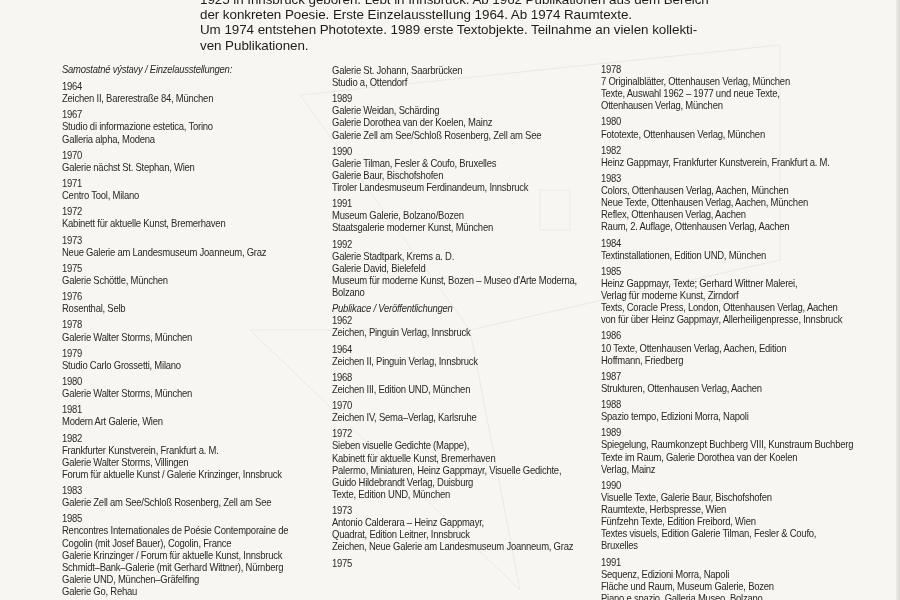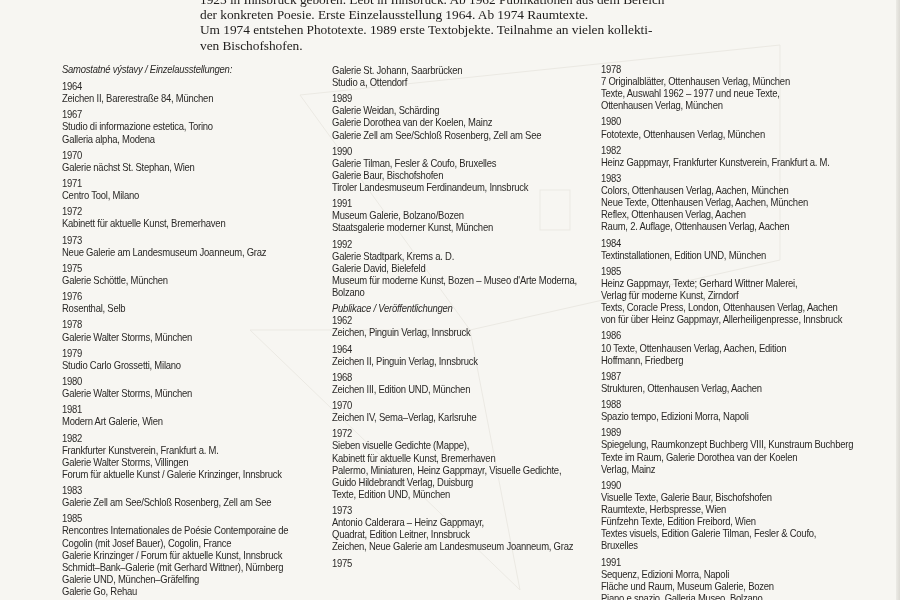--- a/index.html
+++ b/index.html
@@ -12,21 +12,21 @@
   .page-edge {
     position: absolute; right: 0; top: 0; width: 4px; height: 600px;
     background: linear-gradient(to right, #ecebe6, #dcdad4);
   }
   .watermark { position: absolute; left: 0; top: 0; width: 900px; height: 600px; pointer-events: none; }
   .intro {
     position: absolute; left: 200px; top: -8px; width: 420px;
     font-size: 13.4px; line-height: 15.2px; color: #1f1d1c;
     letter-spacing: -0.05px;
   }
-  .intro div { white-space: nowrap; font-family: Liberation Serif, serif; }
+  .intro div { white-space: nowrap; }
   .col {
     position: absolute; top: 64px;
     font-size: 10.2px; line-height: 12.1px; color: #2b2927;
     letter-spacing: -0.25px;
     transform: scaleX(0.93); transform-origin: left top;
   }
   .col-1 { left: 62px; width: 270px; }
   .col-2 { left: 332px; width: 285px; top: 65px; }
   .col-3 { left: 601px; width: 315px; top: 64px; }
   .heading { font-style: italic; margin-bottom: 5px; }
@@ -47,21 +47,21 @@
     <line x1="470" y1="330" x2="520" y2="590"></line>
     <line x1="250" y1="330" x2="520" y2="590"></line>
     <rect x="540" y="190" width="30" height="40"></rect>
   </g>
 </svg>
 
 <div class="intro">
   <div>1925 in Innsbruck geboren. Lebt in Innsbruck. Ab 1962 Publikationen aus dem Bereich</div>
   <div>der konkreten Poesie. Erste Einzelausstellung 1964. Ab 1974 Raumtexte.</div>
   <div>Um 1974 entstehen Phototexte. 1989 erste Textobjekte. Teilnahme an vielen kollekti-</div>
-  <div>ven Bischofshofen.</div>
+  <div>ven Publikationen.</div>
 </div>
 
 <div class="col col-1">
   <div class="heading">Samostatné výstavy / Einzelausstellungen:</div>
   <div>
       <div class="group">
         <div class="year">1964</div>
         <div class="entry">Zeichen II, Barerestraße 84, München</div>
       </div>
       <div class="group">

